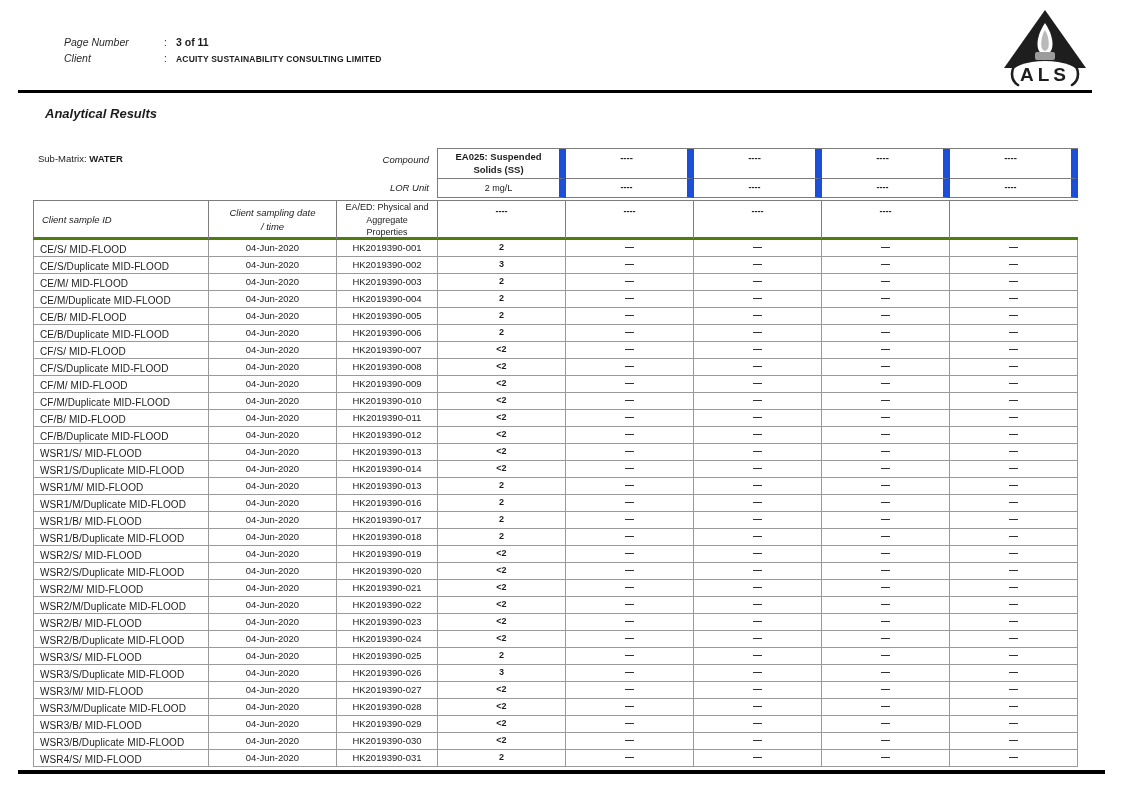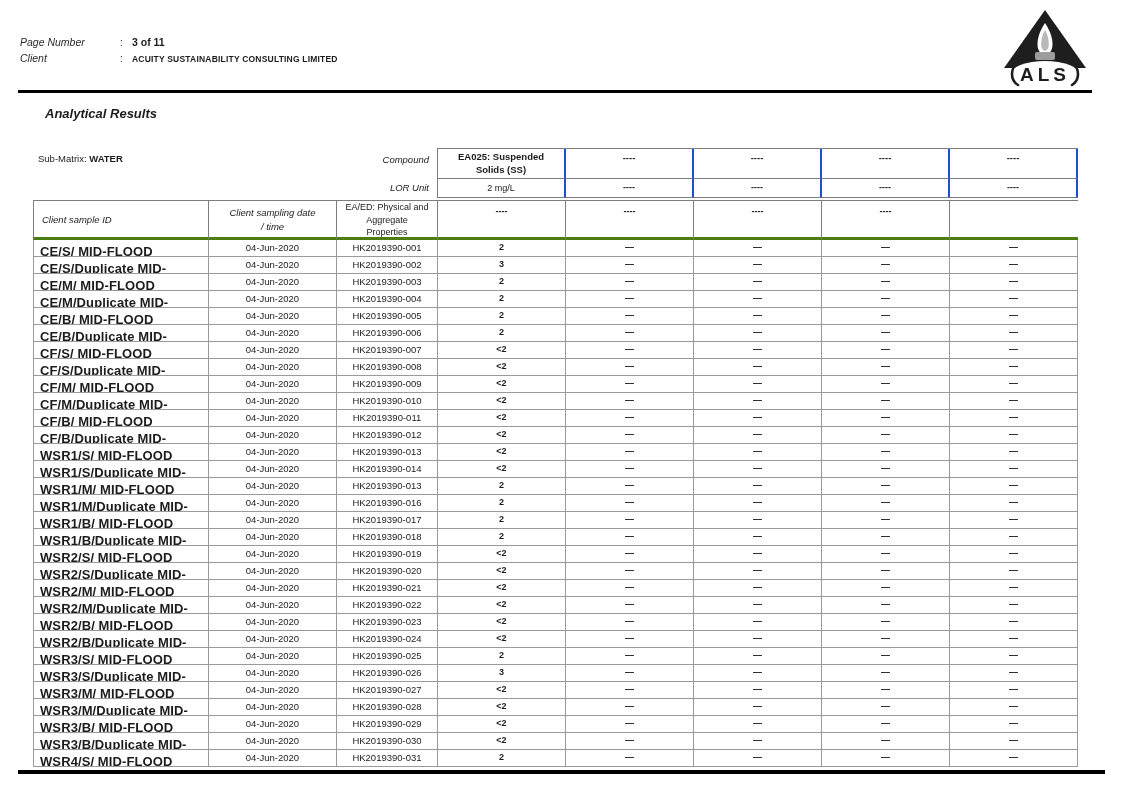--- a/index.html
+++ b/index.html
@@ -4,21 +4,21 @@
 <style>
   * { margin:0; padding:0; box-sizing:border-box; }
   html,body { background:#ffffff; }
   .page {
     position:relative; width:1122px; height:794px; background:#ffffff;
     font-family:"Liberation Sans", sans-serif; color:#1c1c1c; overflow:hidden;
   }
 
   
   .letterhead { position:absolute; left:20px; top:36px; }
-  .lh-row { display:flex; align-items:baseline; height:16px; }
+  .lh-row { display:flex; align-items:baseline; height:16px;margin-left:44px; }
   .lh-label { font-style:italic; font-size:10.5px; width:100px; color:#2a2a2a; }
   .lh-sep { width:12px; font-size:10px; color:#2a2a2a; }
   .lh-val { font-weight:bold; font-size:10.5px; }
   .lh-row.small .lh-val { font-size:8.5px; letter-spacing:.2px; }
   .lh-row.wo .lh-val { font-size:10px; }
 
   .top-rule { position:absolute; left:18px; top:90px; width:1074px; height:3px; background:#000; }
   .bottom-rule { position:absolute; left:18px; top:770px; width:1087px; height:4px; background:#000; }
 
   .logo { position:absolute; left:995px; top:8px; }
@@ -33,21 +33,21 @@
   .hdr-side-label { position:absolute; left:0; width:396px; text-align:right; font-style:italic; font-size:9.5px; }
   .hdr-side-label.compound { top:6px; }
   .hdr-side-label.lor { top:34px; }
 
   .ea-box {
     position:absolute; left:404px; top:0; width:641px;
     display:grid; grid-template-columns:repeat(5,128px); grid-template-rows:30px 19px;
     border-top:1px solid #7d7d7d; border-left:1px solid #7d7d7d;
   }
   .ea-cell {
-    border-right:2px solid #1d4ed8; border-bottom:1px solid #7d7d7d;
+    border-right:7px solid #1d4ed8; border-bottom:1px solid #7d7d7d;
     display:flex; align-items:center; justify-content:center; text-align:center;
   }
   .ea-name { font-size:9.5px; line-height:1.35; padding:1px 10px; font-weight:bold; }
   .ea-name.dash, .ea-lor.dash, .method-dash { font-weight:bold; align-items:flex-start; padding-top:3px; }
   .ea-lor { font-size:9px; }
 
   .method-row {
     position:absolute; left:0; top:52px; width:1045px; height:40px;
     display:grid; grid-template-columns:175px 128px 101px repeat(5,128px);
     border-top:1px solid #7d7d7d; border-left:1px solid #7d7d7d;
@@ -65,21 +65,21 @@
 
   .t-body { position:absolute; left:0; top:92px; width:1045px; border-left:1px solid #9a9a9a; }
   .t-row {
     display:grid; grid-template-columns:175px 128px 101px repeat(5,128px); height:17px;
   }
   .t-cell {
     border-right:1px solid #9a9a9a; border-bottom:1px solid #9a9a9a;
     display:flex; justify-content:center; align-items:flex-start; padding-top:2px;
     font-size:9.5px; overflow:hidden;
   }
-  .t-cell.cid { justify-content:flex-start; padding-left:6px; padding-top:4px; font-size:13px; font-weight:bold; letter-spacing:.1px; }
+  .t-cell.cid { justify-content:flex-start; padding-left:6px; padding-top:4px; font-size:10px; font-weight:normal; letter-spacing:.1px; }
   .t-cell.val { font-weight:bold; font-size:9px; }
   .t-cell.dash { font-weight:bold; font-size:9px; }
 </style>
 </head>
 <body>
 
 <div class="page">
 
   <div class="letterhead">
     <div class="lh-row">

